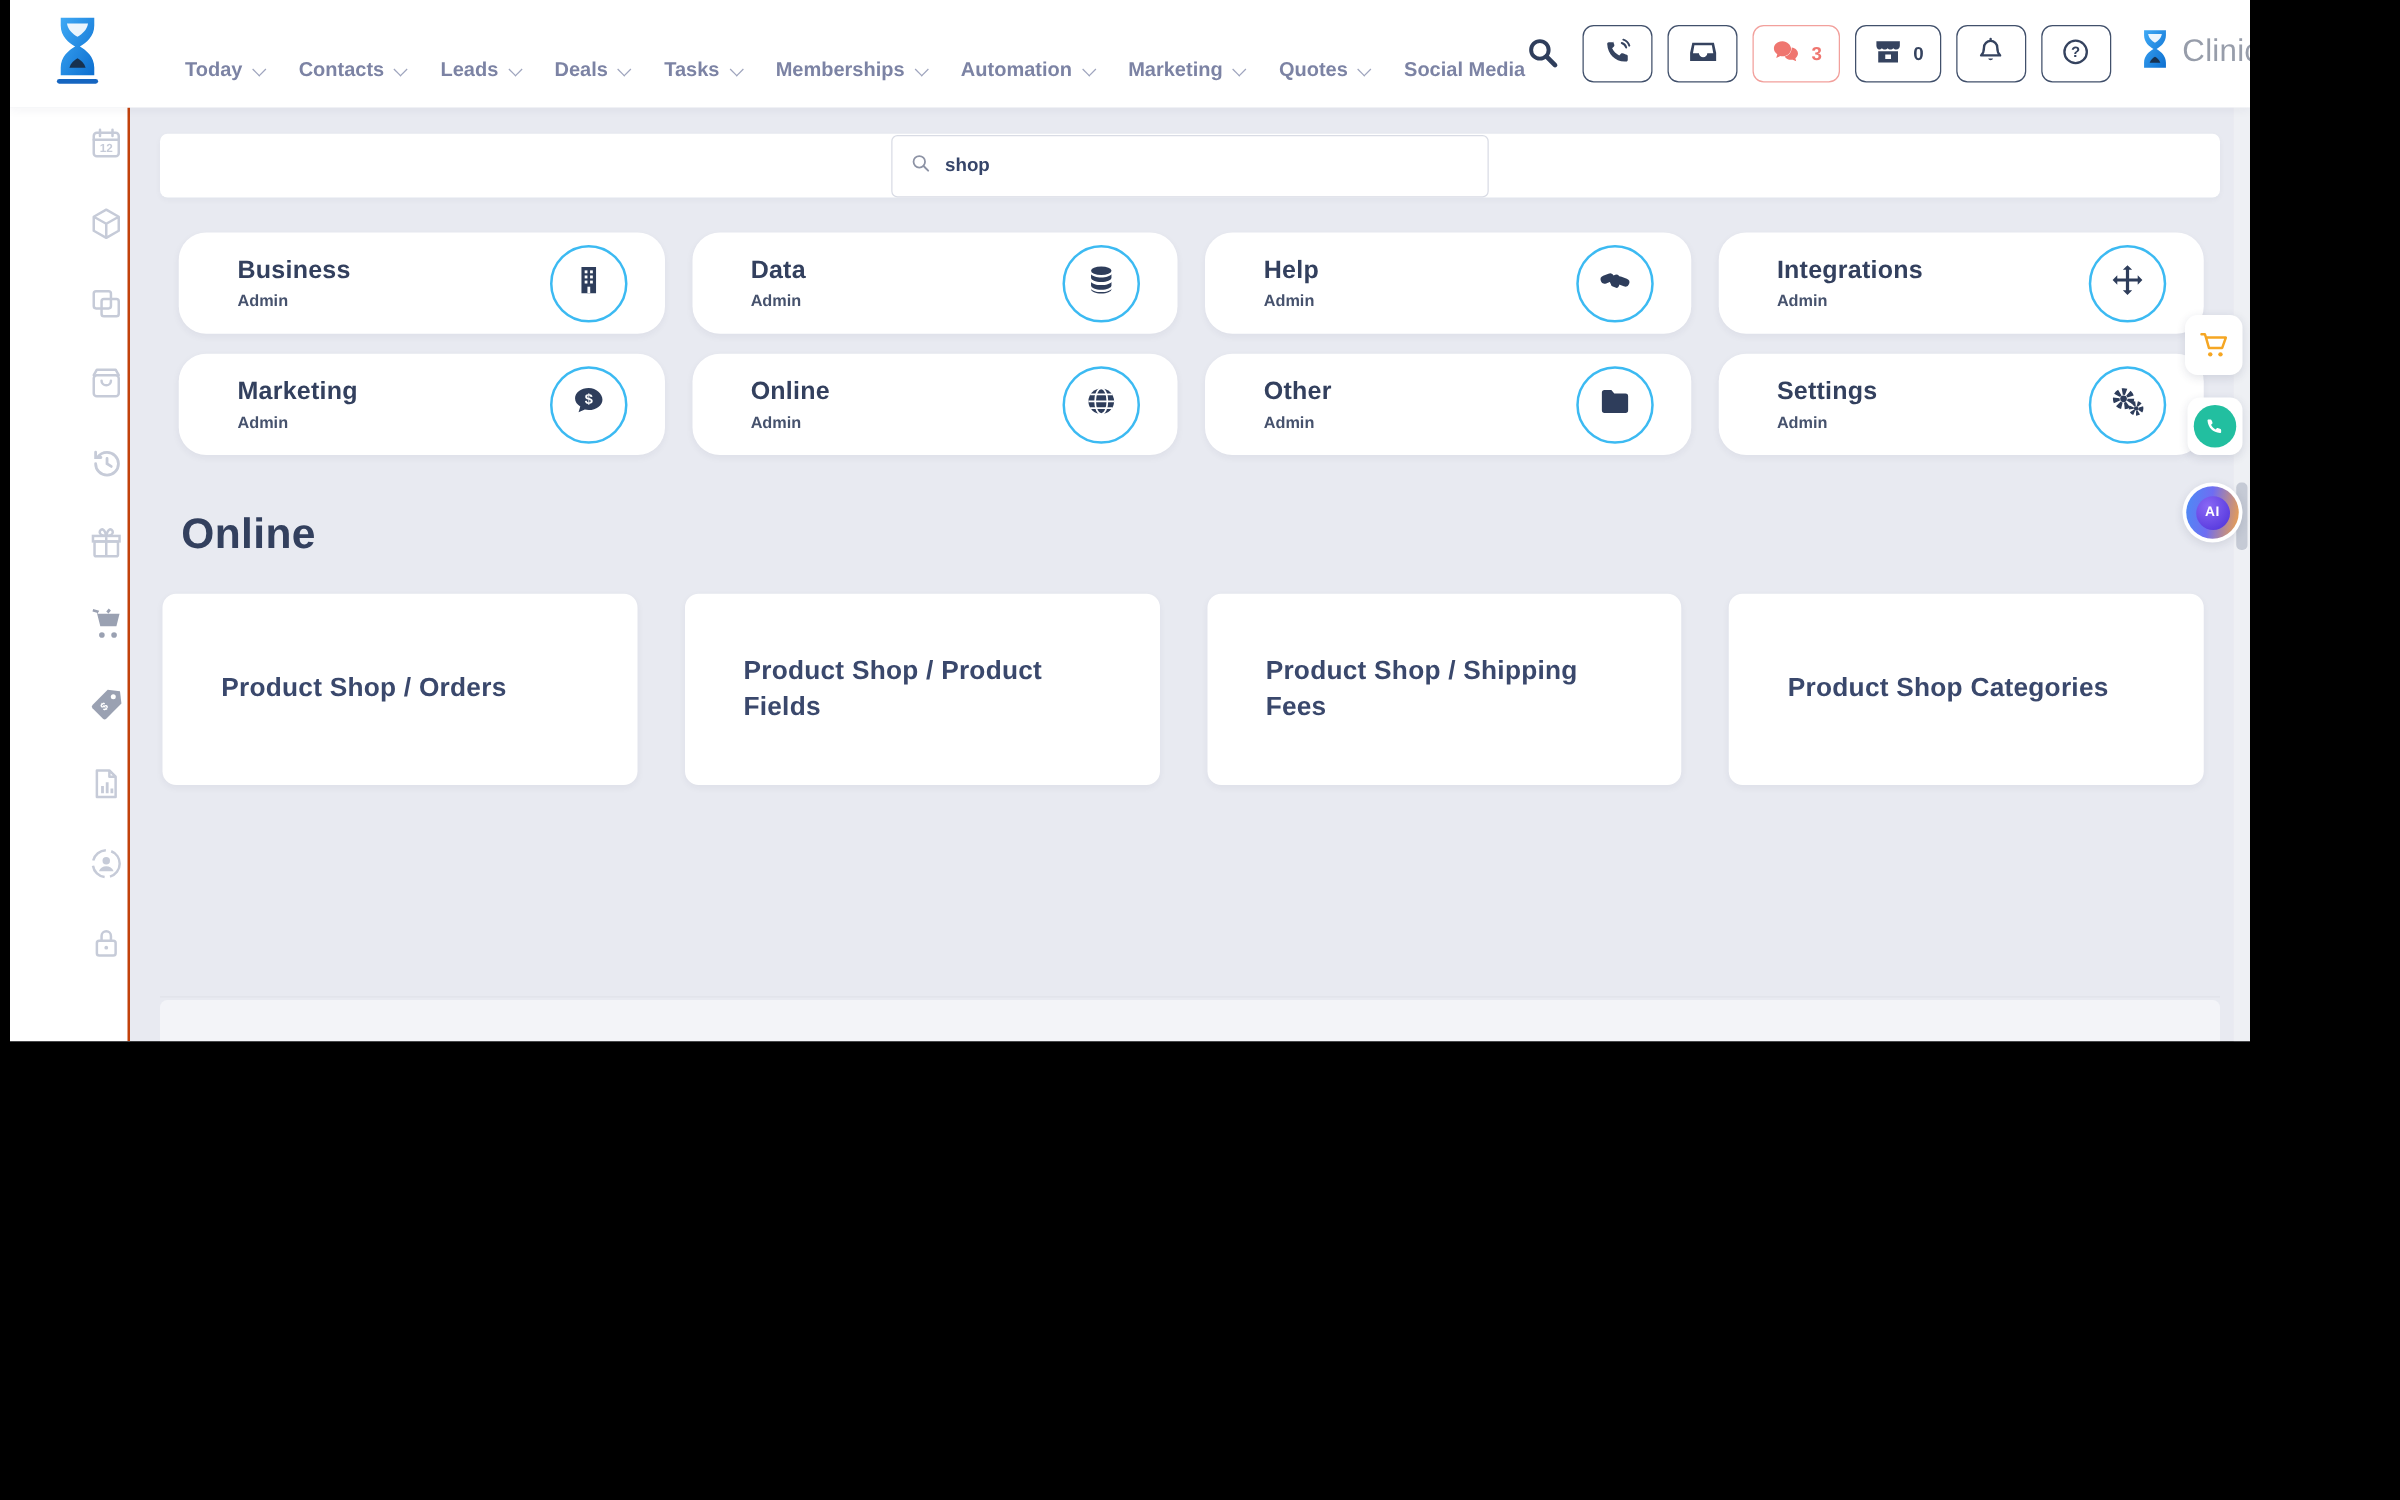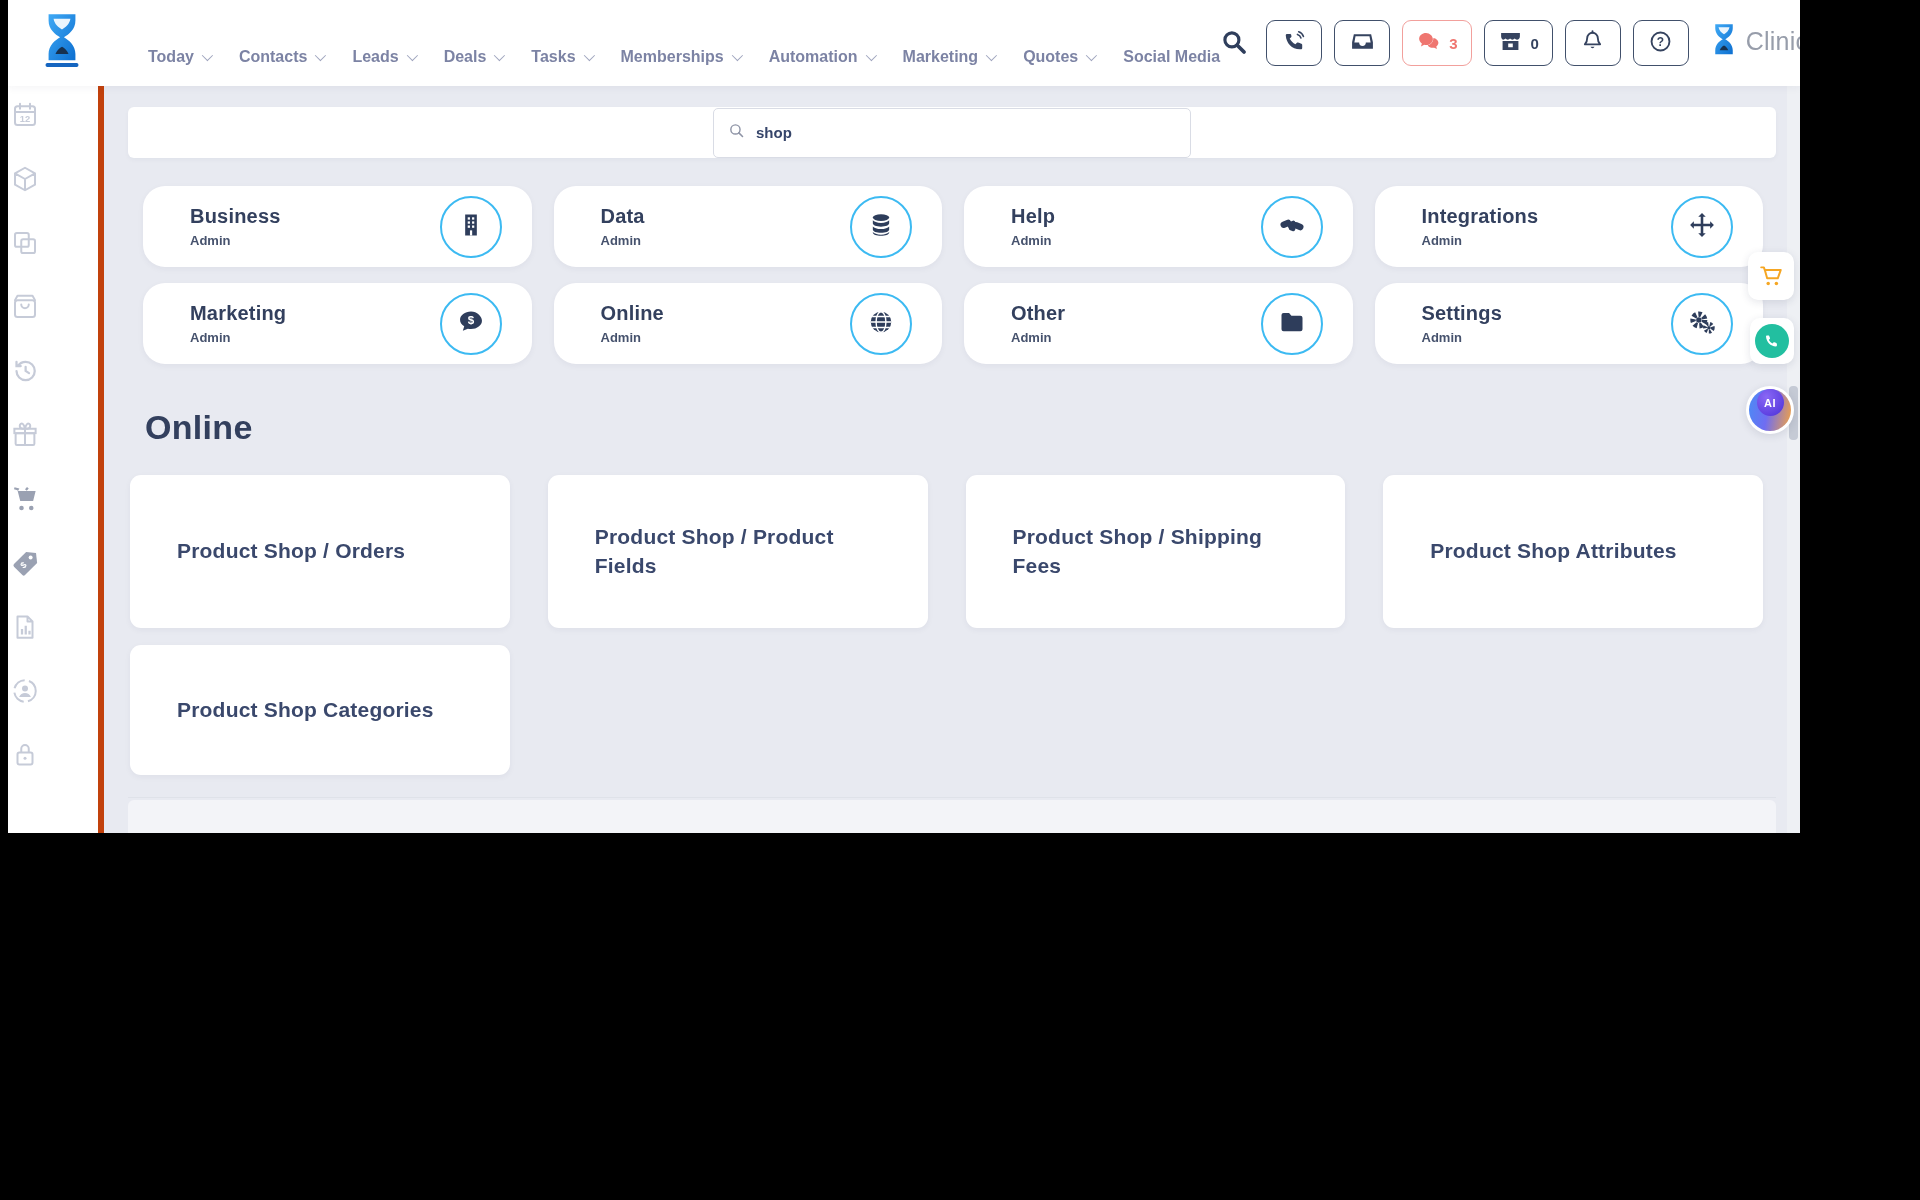--- a/index.html
+++ b/index.html
@@ -26,22 +26,22 @@
   .tb-btn.accent{border-color:#f2a09c;color:#ef7670;}
   .badge{font-size:15px;font-weight:700;color:#ef7670;}
   .count{font-size:15px;font-weight:700;color:#35435f;}
   .brand{display:flex;align-items:center;gap:7px;margin-left:8px;cursor:pointer;}
   .brand svg.hour{width:30px;height:42px;}
   .brand-text{position:relative;padding:2px 10px 6px 0;}
   .brand-name{font-size:25px;color:#979daa;letter-spacing:.2px;}
 
   
   .sidebar{position:absolute;top:86px;left:0;width:96px;bottom:0;background:#fff;display:flex;
-    flex-direction:column;align-items:flex-start;padding-top:16px;gap:34px;box-sizing:border-box;
-    border-right:6px solid #c2410c;z-index:5;}
+    flex-direction:column;align-items:flex-end;padding-top:16px;gap:34px;box-sizing:border-box;
+    border-right:2px solid #c2410c;z-index:5;}
   .side-item{width:34px;height:30px;color:#c6cbd8;display:flex;align-items:center;justify-content:center;cursor:pointer;}
   .side-item.dark{color:#9aa1b2;}
   .side-item svg{width:30px;height:30px;}
 
   
   .main{position:absolute;left:96px;top:86px;right:0;bottom:0;}
   .topstrip{position:absolute;left:24px;right:24px;top:21px;height:51px;background:#fff;border-radius:6px;
     box-shadow:0 2px 5px rgba(30,40,70,.04);display:flex;align-items:center;justify-content:center;}
   .search-box{width:478px;height:50px;border:1px solid #d9dce5;border-radius:5px;display:flex;
     align-items:center;padding:0 14px;gap:9px;background:#fff;box-sizing:border-box;}
@@ -77,21 +77,21 @@
   .float-btn{position:absolute;right:6px;z-index:7;cursor:pointer;}
   .float-cart{top:252px;width:46px;height:48px;background:#fff;border-radius:10px;
     box-shadow:0 2px 8px rgba(30,40,70,.12);display:flex;align-items:center;justify-content:center;color:#f5a623;}
   .float-cart svg{width:28px;height:28px;}
   .float-wa{top:318px;width:44px;height:46px;background:#fff;border-radius:10px;
     box-shadow:0 2px 8px rgba(30,40,70,.12);display:flex;align-items:center;justify-content:center;}
   .wa-circle{width:34px;height:34px;border-radius:50%;background:#22bfa0;display:flex;align-items:center;justify-content:center;}
   .wa-circle svg{width:20px;height:20px;}
   .float-ai{top:386px;width:48px;height:48px;background:#fff;border-radius:50%;
     box-shadow:0 2px 8px rgba(30,40,70,.12);display:flex;align-items:center;justify-content:center;}
-  .ai-orb{width:42px;height:42px;border-radius:50%;display:flex;justify-content:center;
+  .ai-orb{width:42px;height:42px;border-radius:50%;display:flex;align-items:center;justify-content:center;
     background:linear-gradient(100deg,#4b8cf5 0%,#6f6df2 45%,#f5a340 100%);}
   .ai-core{width:27px;height:27px;border-radius:50%;background:radial-gradient(circle at 35% 30%,#8a68f5,#4b2fd8);
     display:flex;align-items:center;justify-content:center;font-size:11px;font-weight:700;color:#fff;letter-spacing:.5px;}
 </style>
 </head>
 <body>
 
 <div class="app">
 
   <header class="navbar">
@@ -425,23 +425,20 @@
         <div class="res-card">
           <span class="res-title">Product Shop / Orders</span>
         </div>
         <div class="res-card">
           <span class="res-title">Product Shop / Product Fields</span>
         </div>
         <div class="res-card">
           <span class="res-title">Product Shop / Shipping Fees</span>
         </div>
         <div class="res-card">
-          <span class="res-title">Product Shop Attributes</span>
-        </div>
-        <div class="res-card">
           <span class="res-title">Product Shop Categories</span>
         </div>
       </div>
 
     <div class="footer-line"></div>
     <div class="footer-bar"></div>
   </main>
 
   <div class="scroll-track">
     <div class="scroll-thumb"></div>

